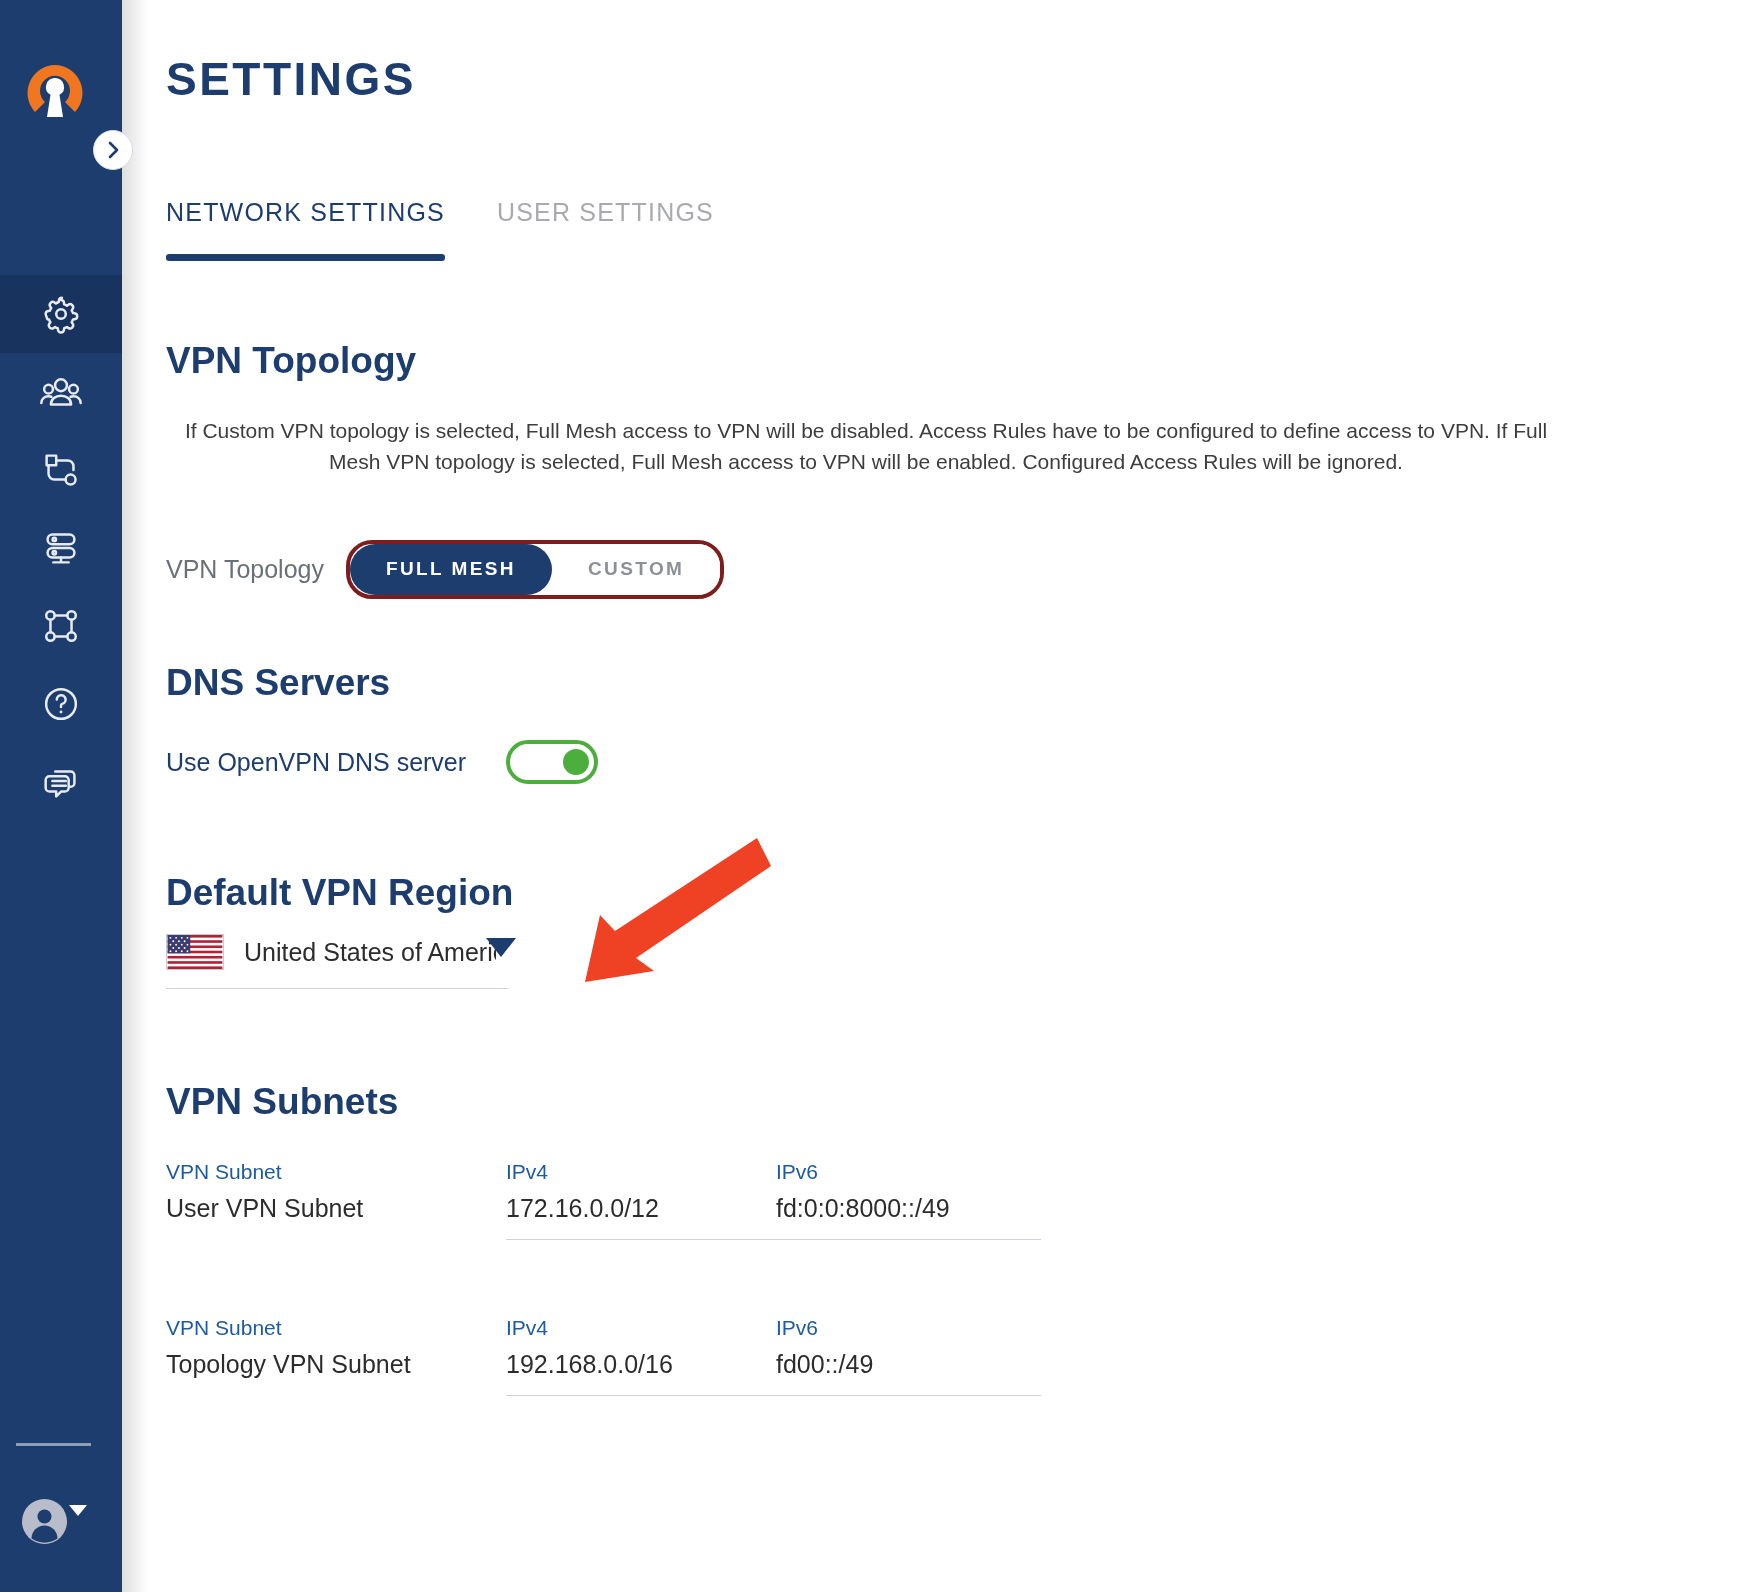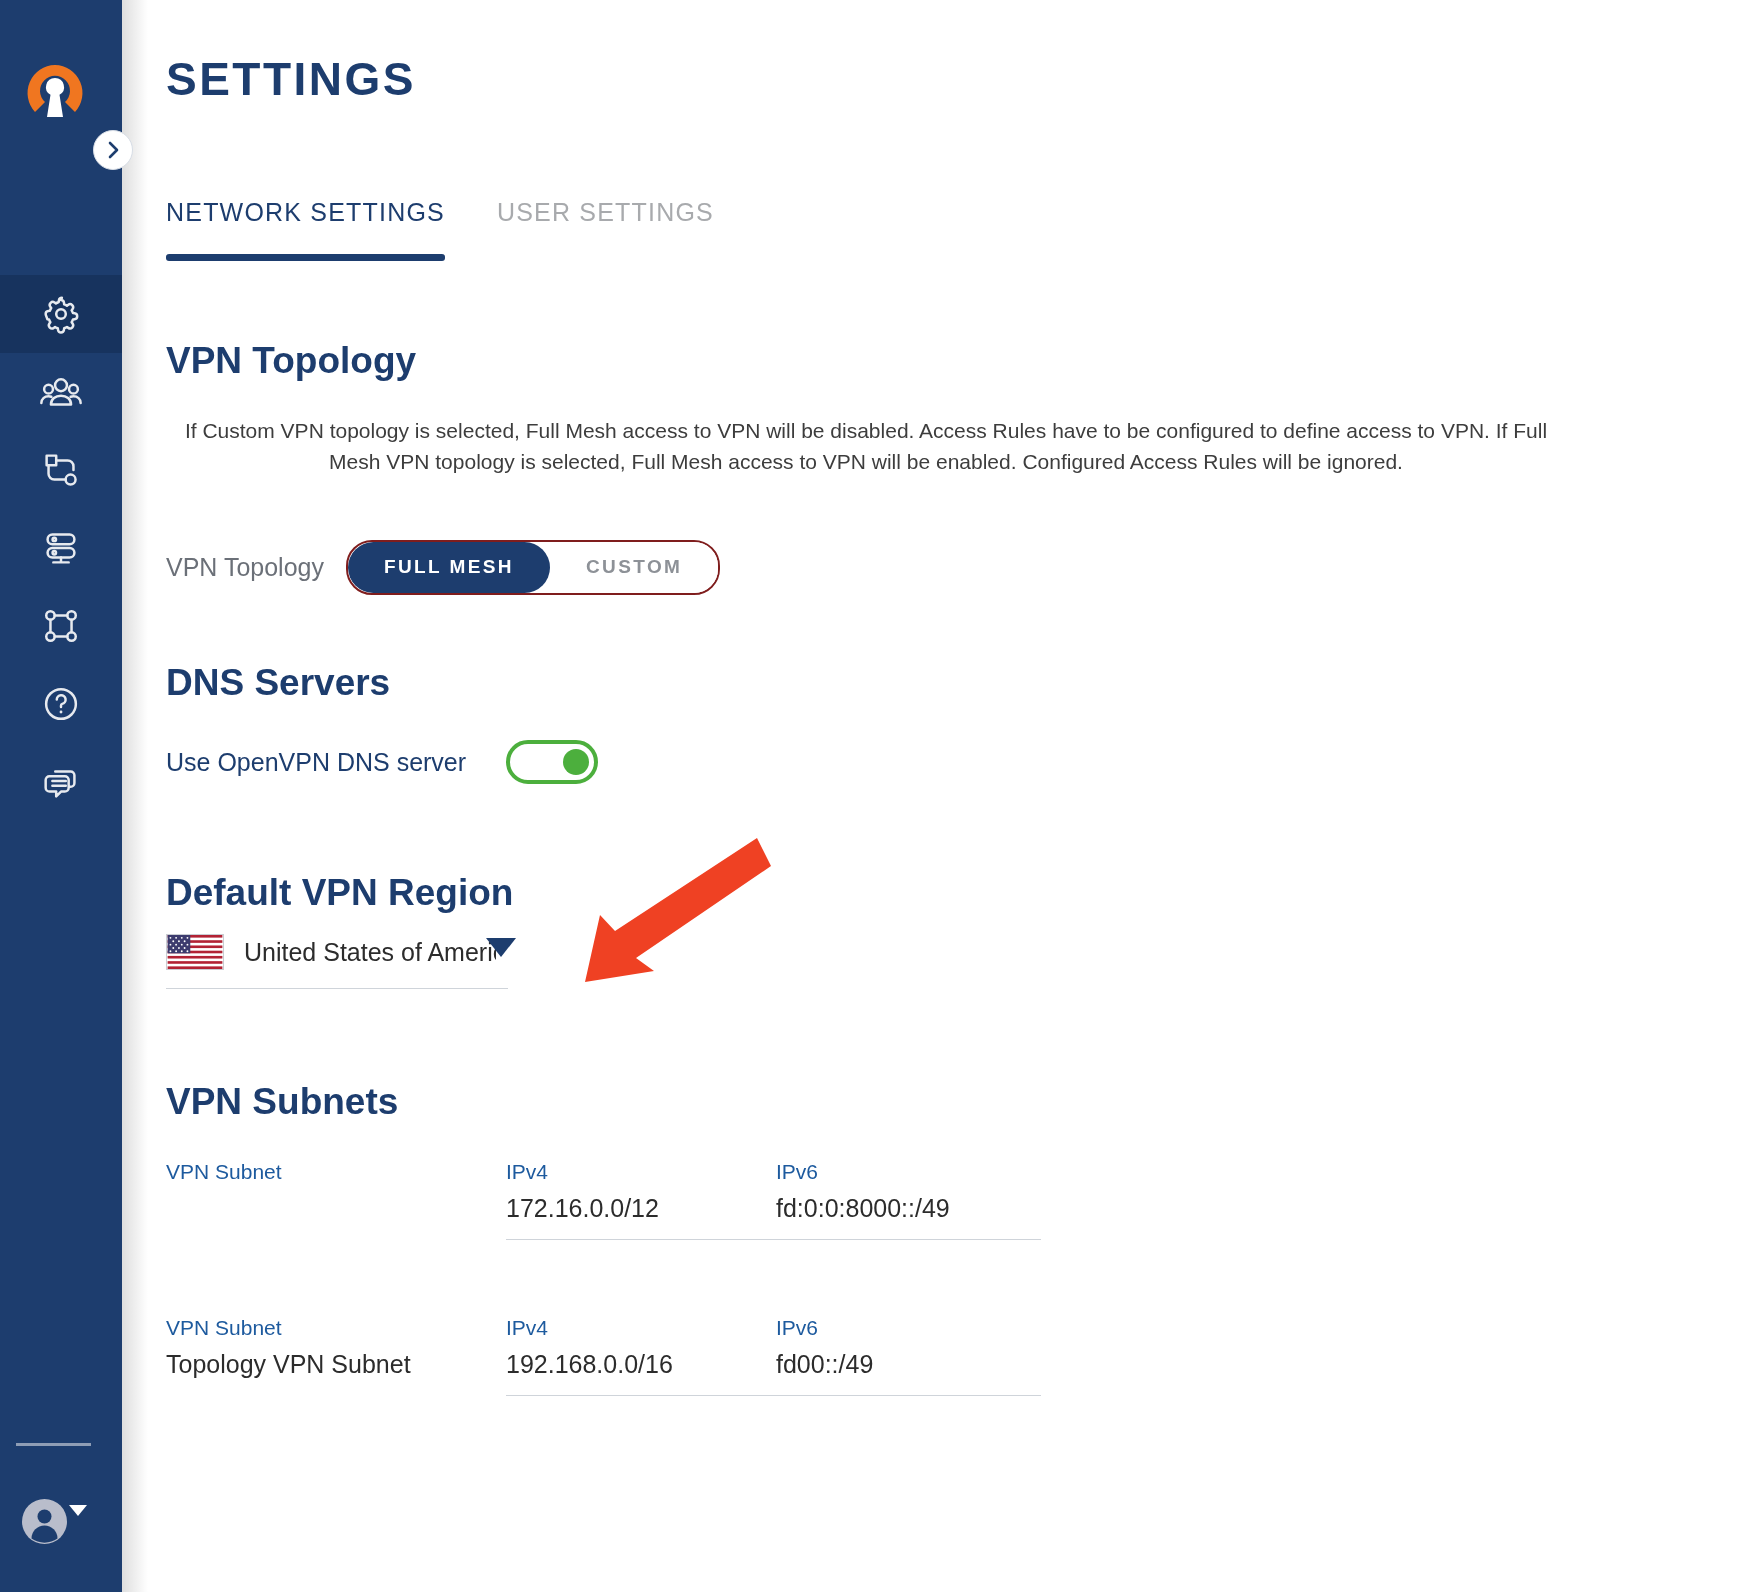--- a/index.html
+++ b/index.html
@@ -173,21 +173,21 @@
   }
   .topology-label {
     font-size: 25px;
     color: #6b7078;
     margin-right: 22px;
   }
   .segmented {
     display: flex;
     border-radius: 26px;
     overflow: hidden;
-    border: 2px solid #7f1d1d;
+    border: 4px solid #7f1d1d;
     background: #ffffff;
   }
   .seg {
     font-size: 19px;
     font-weight: 700;
     letter-spacing: 2.4px;
     padding: 14px 36px 15px 36px;
     color: #8d9197;
     background: #ffffff;
     cursor: pointer;
@@ -478,20 +478,21 @@
       <span class="region-caret"></span>
     </div>
 
     <h2 class="section" id="sec-subnets">VPN Subnets</h2>
 
     <div class="subnets">
 
       <div class="subnet-row">
         <div class="subnet-cell cell-name">
           <div class="cell-label">VPN Subnet</div>
+          <div class="cell-value">User VPN Subnet</div>
         </div>
         <div class="subnet-cell cell-ipv4">
           <div class="cell-label">IPv4</div>
           <div class="cell-value">172.16.0.0/12</div>
         </div>
         <div class="subnet-cell cell-ipv6">
           <div class="cell-label">IPv6</div>
           <div class="cell-value">fd:0:0:8000::/49</div>
         </div>
       </div>

